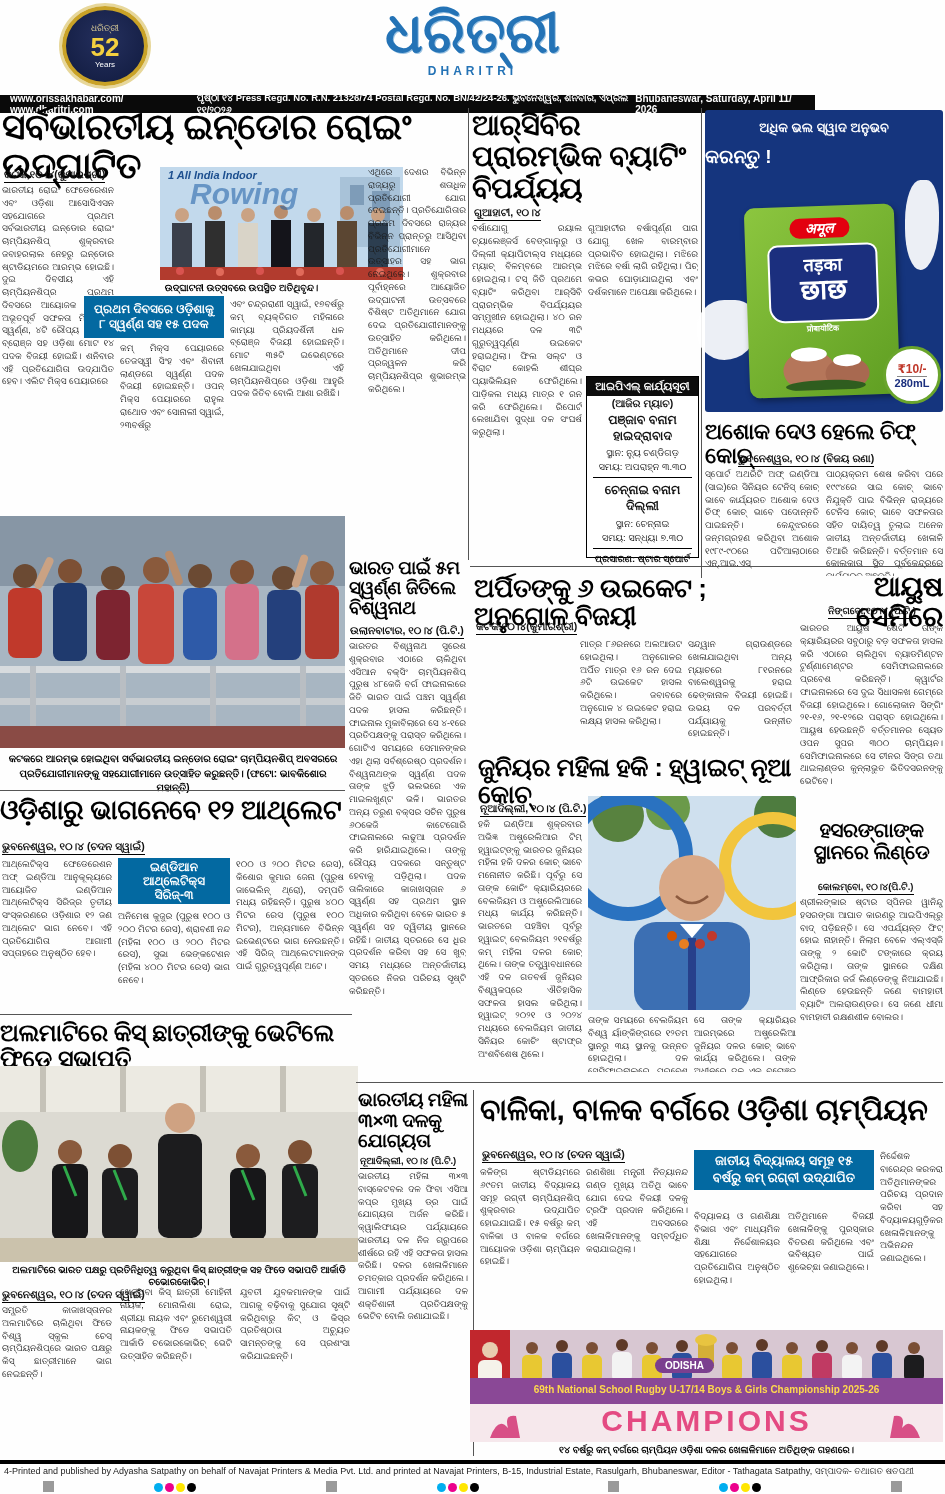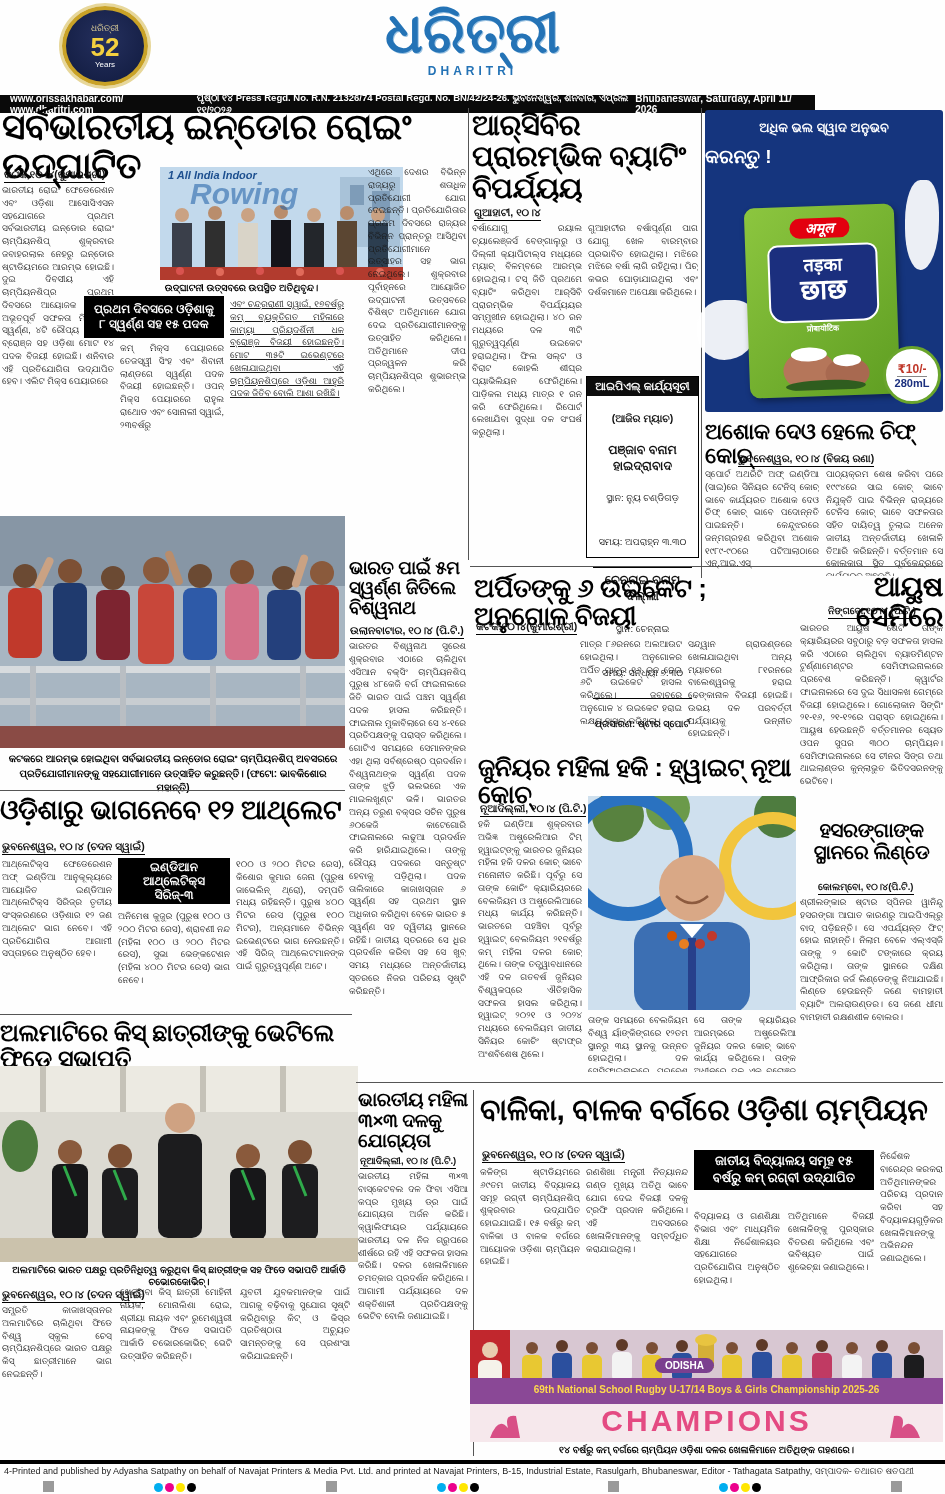--- a/index.html
+++ b/index.html
@@ -2,36 +2,36 @@
 <html><head>
 <meta charset="utf-8">
 <style>
   html,body{margin:0;padding:0;background:#e9e9e6;}
   #page{position:relative;width:945px;height:1494px;background:#fefefe;margin:0 auto;
         font-family:"Liberation Sans","DejaVu Sans",sans-serif;color:#111;overflow:hidden;}
   .abs{position:absolute;}
   .hl{font-weight:800;color:#000;line-height:1.08;letter-spacing:-0.5px;}
   .dl{font-weight:700;font-size:10.5px;border-bottom:1.5px solid #000;display:inline-block;padding-bottom:1px;}
   .body{font-size:9px;line-height:1.42;text-align:justify;color:#1a1a1a;overflow:hidden;}
-  .bbox{background:#000000;color:#fff;font-weight:700;text-align:center;
+  .bbox{background:#0369a1;color:#fff;font-weight:700;text-align:center;
         display:flex;align-items:center;justify-content:center;padding:4px 6px;box-sizing:border-box;}
   .cap{font-weight:700;text-align:center;color:#000;}
   .vr{background:#555;width:1px;}
   .hr{background:#555;height:1px;}
   .photo{overflow:hidden;background:#ccc;}
   
   #infobar{background:#0a0a0a;color:#fff;display:flex;justify-content:space-between;
            align-items:center;font-size:10px;font-weight:700;padding:0 10px;box-sizing:border-box;}
   #emblem{border-radius:50%;background:radial-gradient(circle at 50% 40%,#25305e,#101a3e);
           border:4px solid #c9a227;box-shadow:0 0 0 3px #e7d79a;display:flex;flex-direction:column;
           align-items:center;justify-content:center;color:#f4d03f;}
   
   .iplbox{border:1.5px solid #000;background:#fff;box-sizing:border-box;text-align:center;}
   .iplbox .bh{background:#0d0d0d;color:#fff;font-weight:700;font-size:11px;padding:3px 2px;}
-  .iplrow{font-size:9.5px;padding:16px 2px;}
+  .iplrow{font-size:9.5px;padding:1px 2px;}
   .iplteams{font-weight:800;font-size:12.5px;line-height:1.25;padding:2px;}
   .ipldiv{height:1px;background:#000;margin:3px 6px;}
   
   #ad{background:#15357e;border-radius:3px;}
   #pack{background:linear-gradient(135deg,#8cc63f,#5f9e22);border-radius:10px;transform:rotate(-2deg);
         box-shadow:2px 3px 6px rgba(0,0,0,.4);}
   #amul{background:#e3000f;color:#fff;font-weight:800;border-radius:10px;text-align:center;font-style:italic;}
   #shield{background:#1b2f7e;border:2px solid #fff;border-radius:10px 10px 16px 16px;color:#fff;
           text-align:center;font-weight:800;}
   #pricecircle{background:#fff;border:3px solid #6aa52c;border-radius:50%;display:flex;flex-direction:column;
@@ -97,21 +97,21 @@
         <circle cx="220" cy="105" r="4" fill="#e06a5a"></circle>
     </svg>
     <div class="abs" style="left:8px;top:2px;font-size:11px;font-weight:800;font-style:italic;color:#1c4f8f;">1 All India Indoor</div>
     <div class="abs" style="left:30px;top:10px;font-size:30px;font-weight:800;font-style:italic;color:#1d5fa7;opacity:.55;">Rowing</div>
   </div>
   <div class="abs cap" style="left:120px;top:282px;width:243px;font-size:9.5px;">ଉଦ୍‌ଘାଟନୀ ଉତ୍ସବରେ ଉପସ୍ଥିତ ଅତିଥିବୃନ୍ଦ।</div>
 
   <div class="abs body" style="left:2px;top:184px;width:112px;height:328px;">ଭାରତୀୟ ରୋଇଂ ଫେଡେରେଶନ ଏବଂ ଓଡ଼ିଶା ଆସୋସିଏସନ ସହଯୋଗରେ ପ୍ରଥମ ସର୍ବଭାରତୀୟ ଇନ୍‌ଡୋର ରୋଇଂ ଚାମ୍ପିୟନଶିପ୍ ଶୁକ୍ରବାର ଜବାହରଲାଲ ନେହରୁ ଇନ୍‌ଡୋର ଷ୍ଟାଡିୟମରେ ଆରମ୍ଭ ହୋଇଛି। ଦୁଇ ଦିବସୀୟ ଏହି ଚାମ୍ପିୟନଶିପ୍‌ର ପ୍ରଥମ ଦିବସରେ ଆୟୋଜକ ଓଡ଼ିଶାକୁ ଅଭୂତପୂର୍ବ ସଫଳତା ମିଳିଛି। ୮ ସ୍ୱର୍ଣ୍ଣ, ୪ଟି ରୌପ୍ୟ ଏବଂ ୨ଟି ବ୍ରୋଞ୍ଜ ସହ ଓଡ଼ିଶା ମୋଟ ୧୪ ପଦକ ବିଜୟୀ ହୋଇଛି। ଶନିବାର ଏହି ପ୍ରତିଯୋଗିତା ଉଦ୍‌ଯାପିତ ହେବ। ଏଲିଟ ମିକ୍ସ ପେୟାରରେ</div>
   <div class="abs bbox" style="left:84px;top:296px;width:140px;height:42px;font-size:12px;line-height:1.25;">ପ୍ରଥମ ଦିବସରେ ଓଡ଼ିଶାକୁ ୮ ସ୍ୱର୍ଣ୍ଣ ସହ ୧୫ ପଦକ</div>
   <div class="abs body" style="left:120px;top:342px;width:104px;height:170px;">କମ୍ ମିକ୍ସ ପେୟାରରେ ତେଜସ୍ୱୀ ସିଂହ ଏବଂ ଶିବାନୀ ଲାଣ୍ଡଗେ ସ୍ୱର୍ଣ୍ଣ ପଦକ ବିଜୟୀ ହୋଇଛନ୍ତି। ଓପନ୍ ମିକ୍ସ ପେୟାରରେ ରାହୁଲ ରାଥୋଡ ଏବଂ ସୋନାଲୀ ସ୍ୱାଇଁ, ୨୩ବର୍ଷରୁ</div>
-  <div class="abs body" style="left:230px;top:298px;width:114px;height:214px;text-decoration:underline;">ଏବଂ ଚନ୍ଦ୍ରରାଣୀ ସ୍ୱାଇଁ, ୧୭ବର୍ଷରୁ କମ୍ ବ୍ୟକ୍ତିଗତ ମହିଳାରେ କାମ୍ୟା ପ୍ରିୟଦର୍ଶିନୀ ଧଳ ବ୍ରୋଞ୍ଜ ବିଜୟୀ ହୋଇଛନ୍ତି। ମୋଟ ୩୫ଟି ଇଭେଣ୍ଟରେ ଖେଳାଯାଇଥିବା ଏହି ଚାମ୍ପିୟନଶିପ୍‌ରେ ଓଡ଼ିଶା ଆହୁରି ପଦକ ଜିତିବ ବୋଲି ଆଶା ରଖିଛି।</div>
+  <div class="abs body" style="left:230px;top:298px;width:114px;height:214px;">ଏବଂ ଚନ୍ଦ୍ରରାଣୀ ସ୍ୱାଇଁ, ୧୭ବର୍ଷରୁ କମ୍ ବ୍ୟକ୍ତିଗତ ମହିଳାରେ କାମ୍ୟା ପ୍ରିୟଦର୍ଶିନୀ ଧଳ ବ୍ରୋଞ୍ଜ ବିଜୟୀ ହୋଇଛନ୍ତି। ମୋଟ ୩୫ଟି ଇଭେଣ୍ଟରେ ଖେଳାଯାଇଥିବା ଏହି ଚାମ୍ପିୟନଶିପ୍‌ରେ ଓଡ଼ିଶା ଆହୁରି ପଦକ ଜିତିବ ବୋଲି ଆଶା ରଖିଛି।</div>
   <div class="abs body" style="left:368px;top:166px;width:98px;height:346px;">ଏଥିରେ ଦେଶର ବିଭିନ୍ନ ରାଜ୍ୟରୁ ଶତାଧିକ ପ୍ରତିଯୋଗୀ ଯୋଗ ଦେଇଛନ୍ତି। ପ୍ରତିଯୋଗିତାର ପ୍ରଥମ ଦିବସରେ ରାଜ୍ୟର ବିଭିନ୍ନ ପ୍ରାନ୍ତରୁ ଆସିଥିବା ପ୍ରତିଯୋଗୀମାନେ ଉତ୍ସାହର ସହ ଭାଗ ନେଇଥିଲେ। ଶୁକ୍ରବାର ପୂର୍ବାହ୍ନରେ ଆୟୋଜିତ ଉଦ୍‌ଘାଟନୀ ଉତ୍ସବରେ ବିଶିଷ୍ଟ ଅତିଥିମାନେ ଯୋଗ ଦେଇ ପ୍ରତିଯୋଗୀମାନଙ୍କୁ ଉତ୍ସାହିତ କରିଥିଲେ। ଅତିଥିମାନେ ଦୀପ ପ୍ରଜ୍ୱଳନ କରି ଚାମ୍ପିୟନଶିପ୍‌ର ଶୁଭାରମ୍ଭ କରିଥିଲେ।</div>
 
   <div class="abs vr" style="left:468px;top:108px;height:452px;"></div>
   <div class="abs vr" style="left:701px;top:108px;height:470px;"></div>
 
   <div class="abs hl" style="left:472px;top:110px;width:228px;font-size:29px;">ଆର୍‌ସିବିର ପ୍ରାରମ୍ଭିକ ବ୍ୟାଟିଂ ବିପର୍ଯ୍ୟୟ</div>
   <div class="abs" style="left:474px;top:202px;"><span class="dl">ଗୁଆହାଟୀ, ୧୦।୪</span></div>
   <div class="abs body" style="left:472px;top:222px;width:110px;height:338px;">ବର୍ଷାଯୋଗୁ ରୟାଲ ଚ୍ୟାଲେଞ୍ଜର୍ସ ବେଙ୍ଗାଲୁରୁ ଓ ଦିଲ୍ଲୀ କ୍ୟାପିଟାଲ୍ସ ମଧ୍ୟରେ ମ୍ୟାଚ୍ ବିଳମ୍ବରେ ଆରମ୍ଭ ହୋଇଥିଲା। ଟସ୍ ଜିତି ପ୍ରଥମେ ବ୍ୟାଟିଂ କରିଥିବା ଆର୍‌ସିବି ପ୍ରାରମ୍ଭିକ ବିପର୍ଯ୍ୟୟର ସମ୍ମୁଖୀନ ହୋଇଥିଲା। ୪୦ ରନ ମଧ୍ୟରେ ଦଳ ୩ଟି ଗୁରୁତ୍ୱପୂର୍ଣ୍ଣ ଉଇକେଟ ହରାଇଥିଲା। ଫିଲ ସଲ୍ଟ ଓ ବିରାଟ କୋହଲି ଶୀଘ୍ର ପ୍ୟାଭିଲିୟନ ଫେରିଥିଲେ। ପାଡ଼ିକଲ ମଧ୍ୟ ମାତ୍ର ୧ ରନ କରି ଫେରିଥିଲେ। ରିପୋର୍ଟ ଲେଖାଯିବା ସୁଦ୍ଧା ଦଳ ସଂଘର୍ଷ କରୁଥିଲା।</div>
   <div class="abs body" style="left:588px;top:222px;width:110px;height:150px;">ଗୁଆହାଟୀର ବର୍ଷାପୂର୍ଣ୍ଣ ପାଗ ଯୋଗୁ ଖେଳ ବାରମ୍ବାର ପ୍ରଭାବିତ ହୋଇଥିଲା। ମଝିରେ ମଝିରେ ବର୍ଷା ଲାଗି ରହିଥିଲା। ପିଚ୍ କଭର ଘୋଡ଼ାଯାଇଥିଲା ଏବଂ ଦର୍ଶକମାନେ ଅପେକ୍ଷା କରିଥିଲେ।</div>
 

